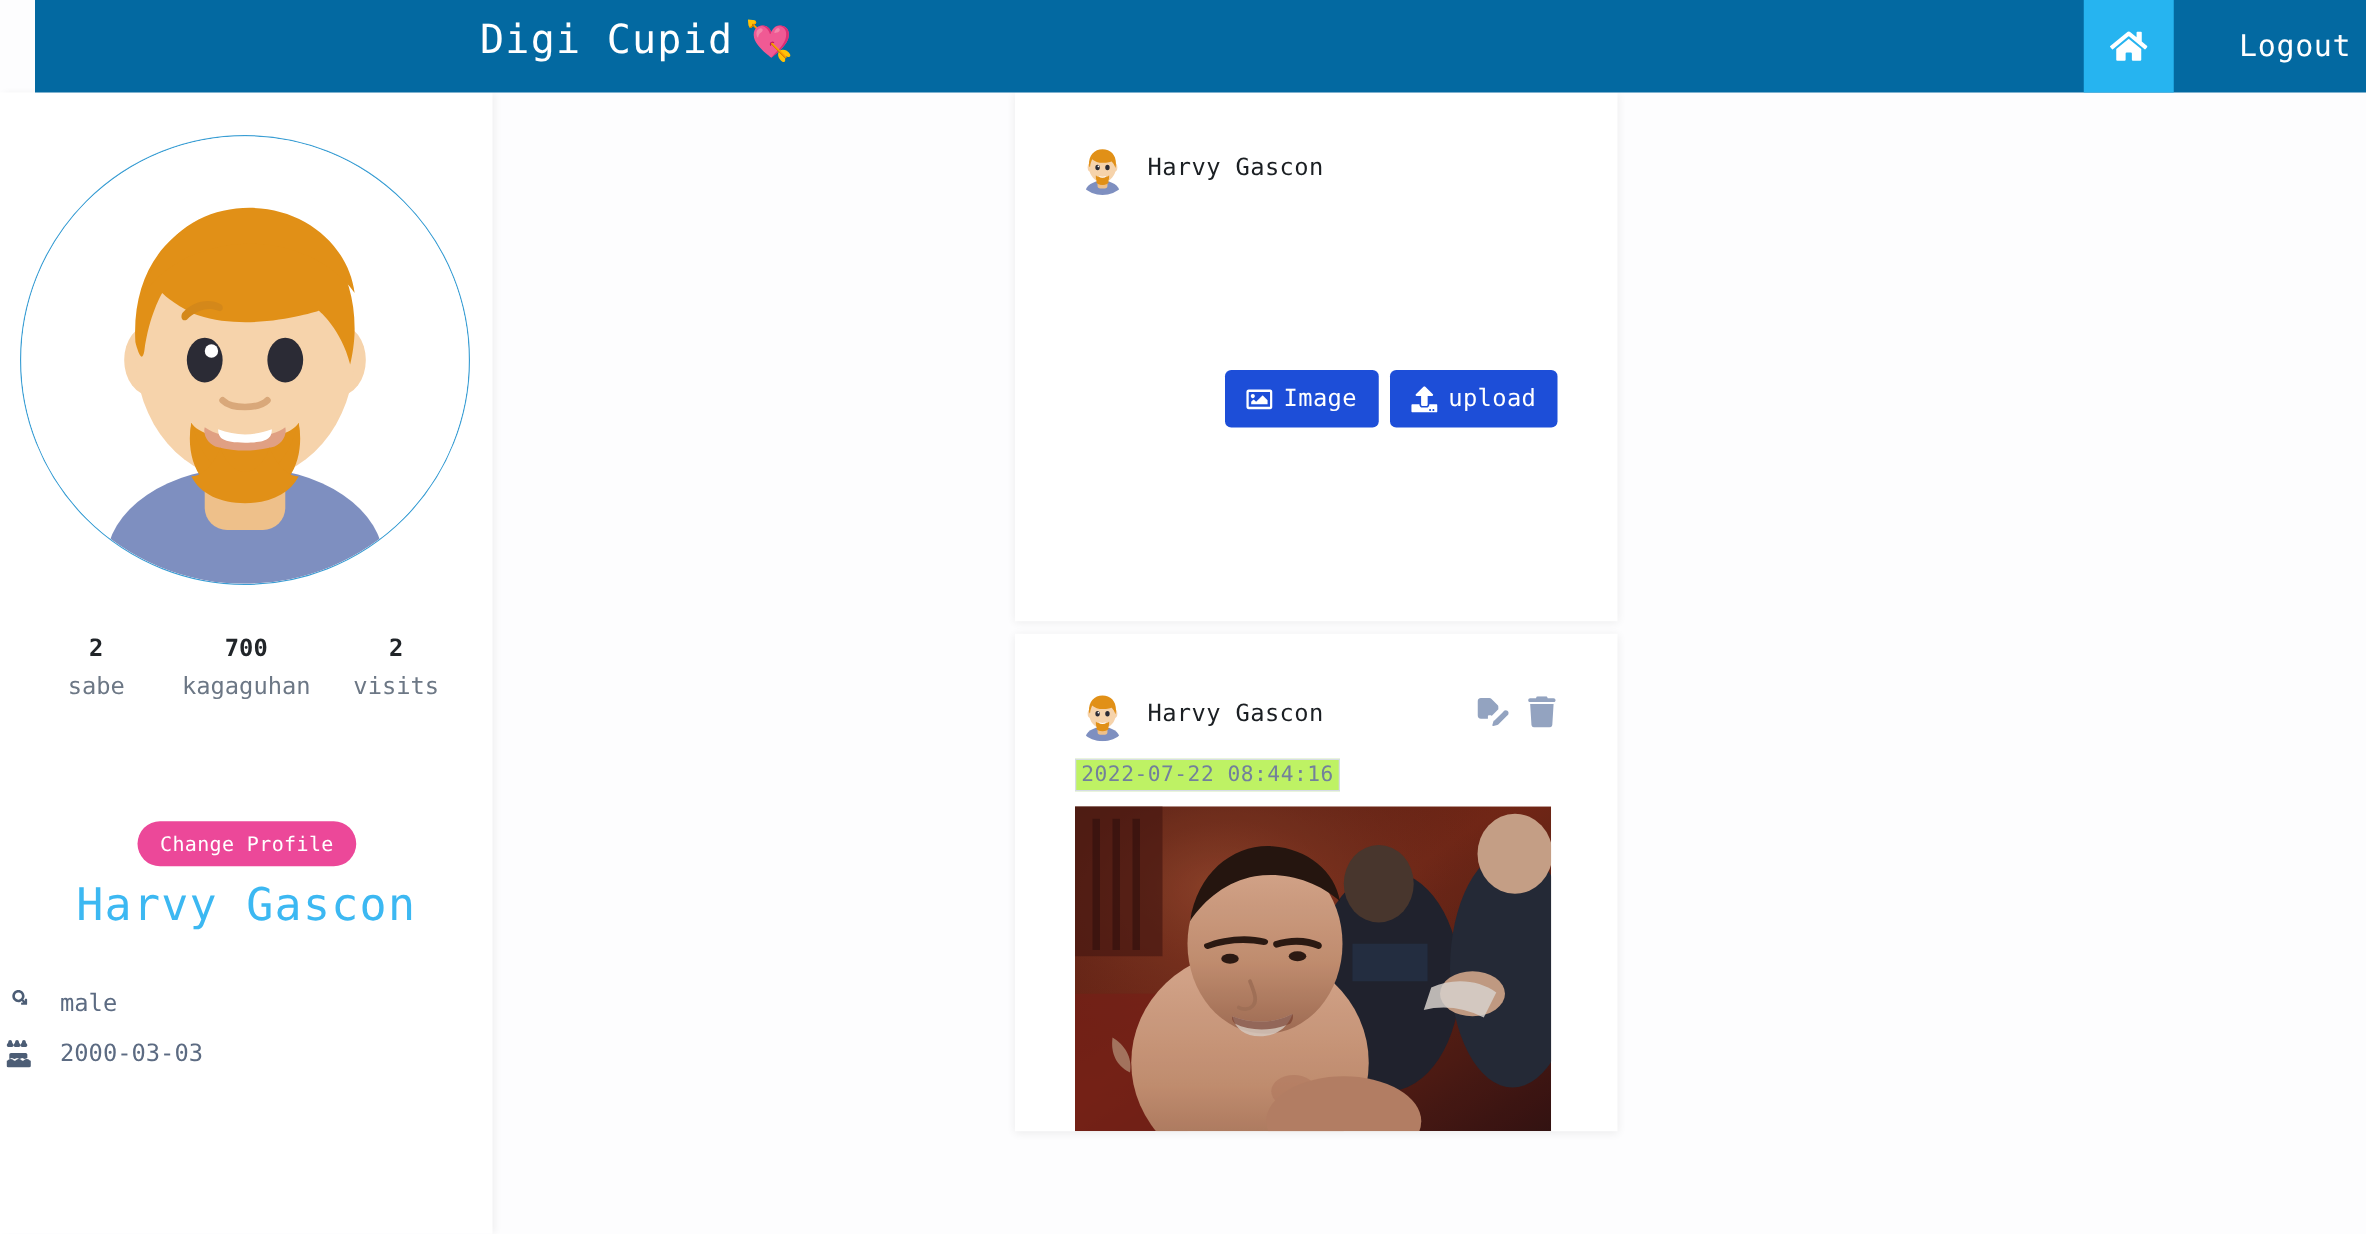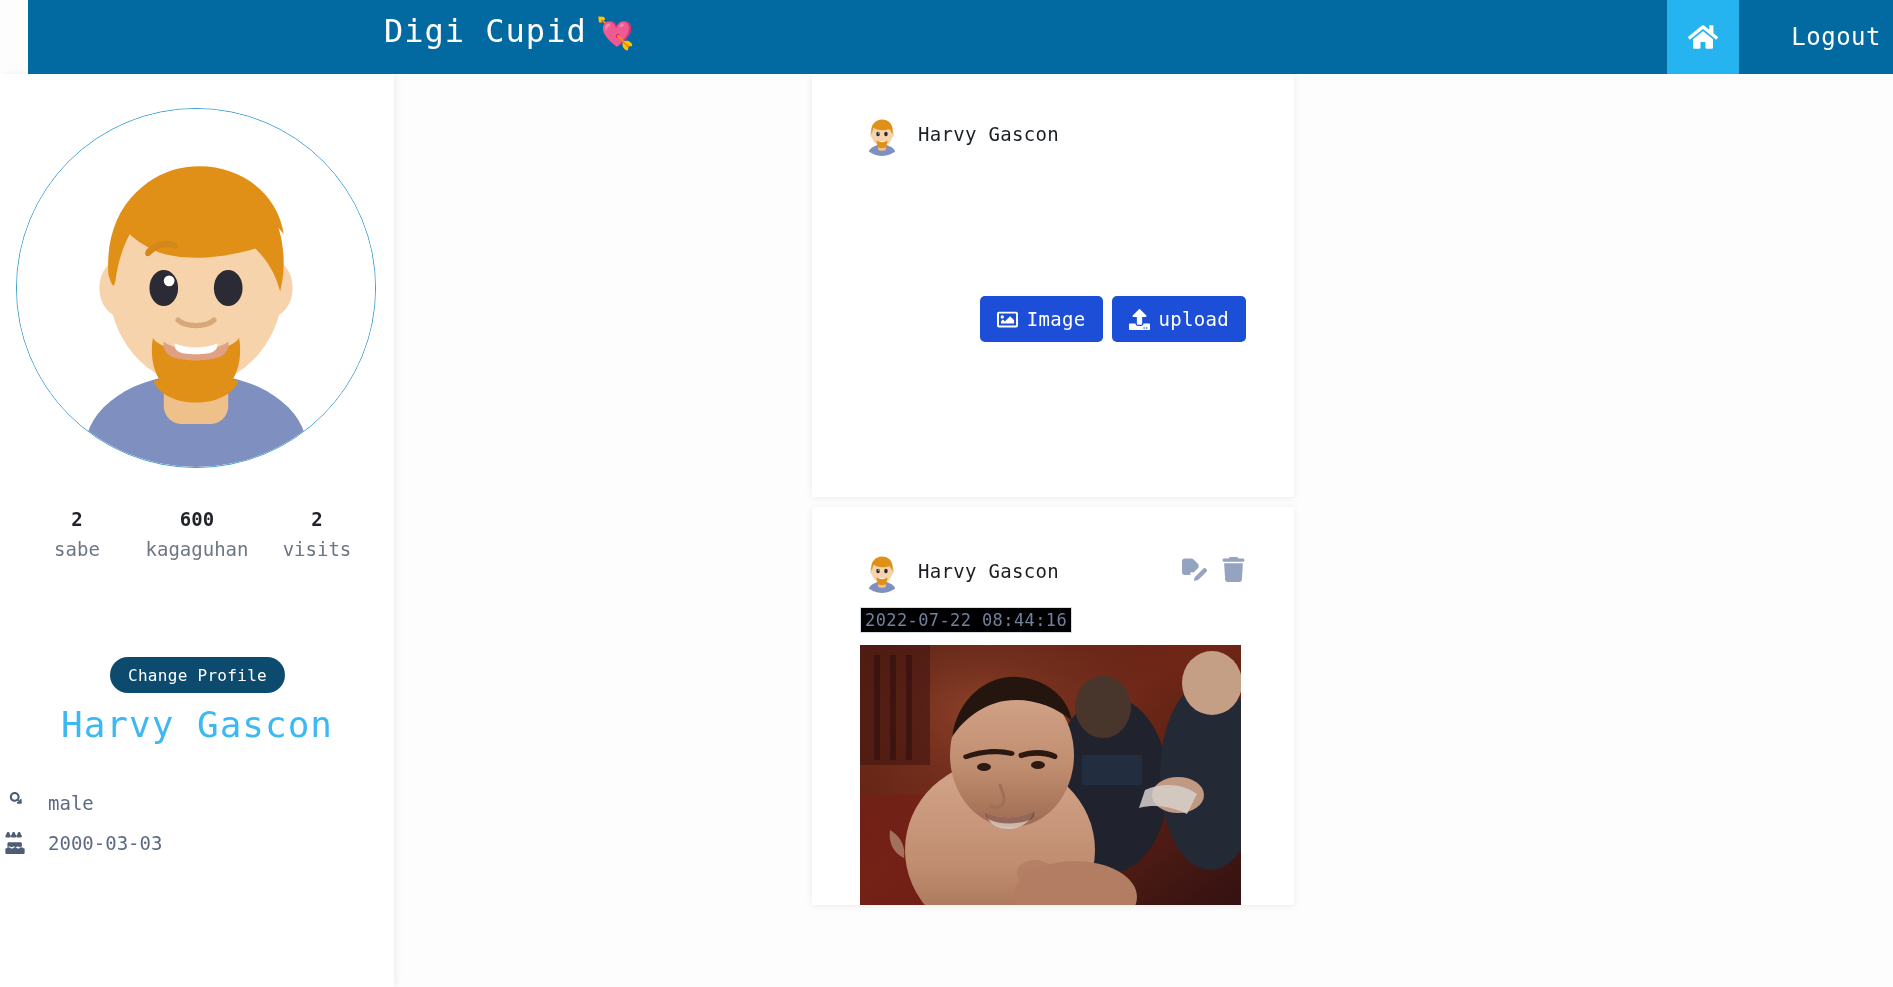--- a/index.html
+++ b/index.html
@@ -108,21 +108,21 @@
     line-height: 30px;
   }
   .change-profile {
     position: absolute;
     left: 110px;
     top: 583px;
     width: 175px;
     height: 36px;
     border: none;
     border-radius: 18px;
-    background: #0c4a6e;
+    background: #ec4899;
     color: #ffffff;
     font-family: inherit;
     font-size: 16px;
     cursor: pointer;
     letter-spacing: 0.3px;
   }
   .profile-name {
     position: absolute;
     left: 0; top: 630px;
     width: 394px;
@@ -232,21 +232,21 @@
   .post-tools svg { width: 25px; height: 25px; fill: #93a3c0; display: block; }
 
   .timestamp {
     display: inline-block;
     margin-top: 14px;
     padding: 2px 4px;
     border: 1px solid #d6dce6;
     font-family: inherit;
     font-size: 17px;
     color: #73809b;
-    background: #000000;
+    background: #bef264;
     letter-spacing: 0.4px;
   }
   .post-body {
     margin-top: 14px;
     font-size: 26px;
     line-height: 1.28;
     color: #16191d;
     letter-spacing: 0.2px;
     word-break: break-word;
   }
@@ -305,21 +305,21 @@
       <path d="M100 150c-5 0-9-5-11-11-3 8-8 13-13 13 4 8 13 12 24 12s20-4 24-12c-5 0-10-5-13-13-2 6-6 11-11 11z" fill="#e19017"></path>
     </svg>
   </div>
 
   <div class="stats">
     <div class="stat">
       <div class="stat-num">2</div>
       <div class="stat-label">sabe</div>
     </div>
     <div class="stat">
-      <div class="stat-num">600</div>
+      <div class="stat-num">700</div>
       <div class="stat-label">kagaguhan</div>
     </div>
     <div class="stat">
       <div class="stat-num">2</div>
       <div class="stat-label">visits</div>
     </div>
   </div>
 
   <button class="change-profile">Change Profile</button>
 

